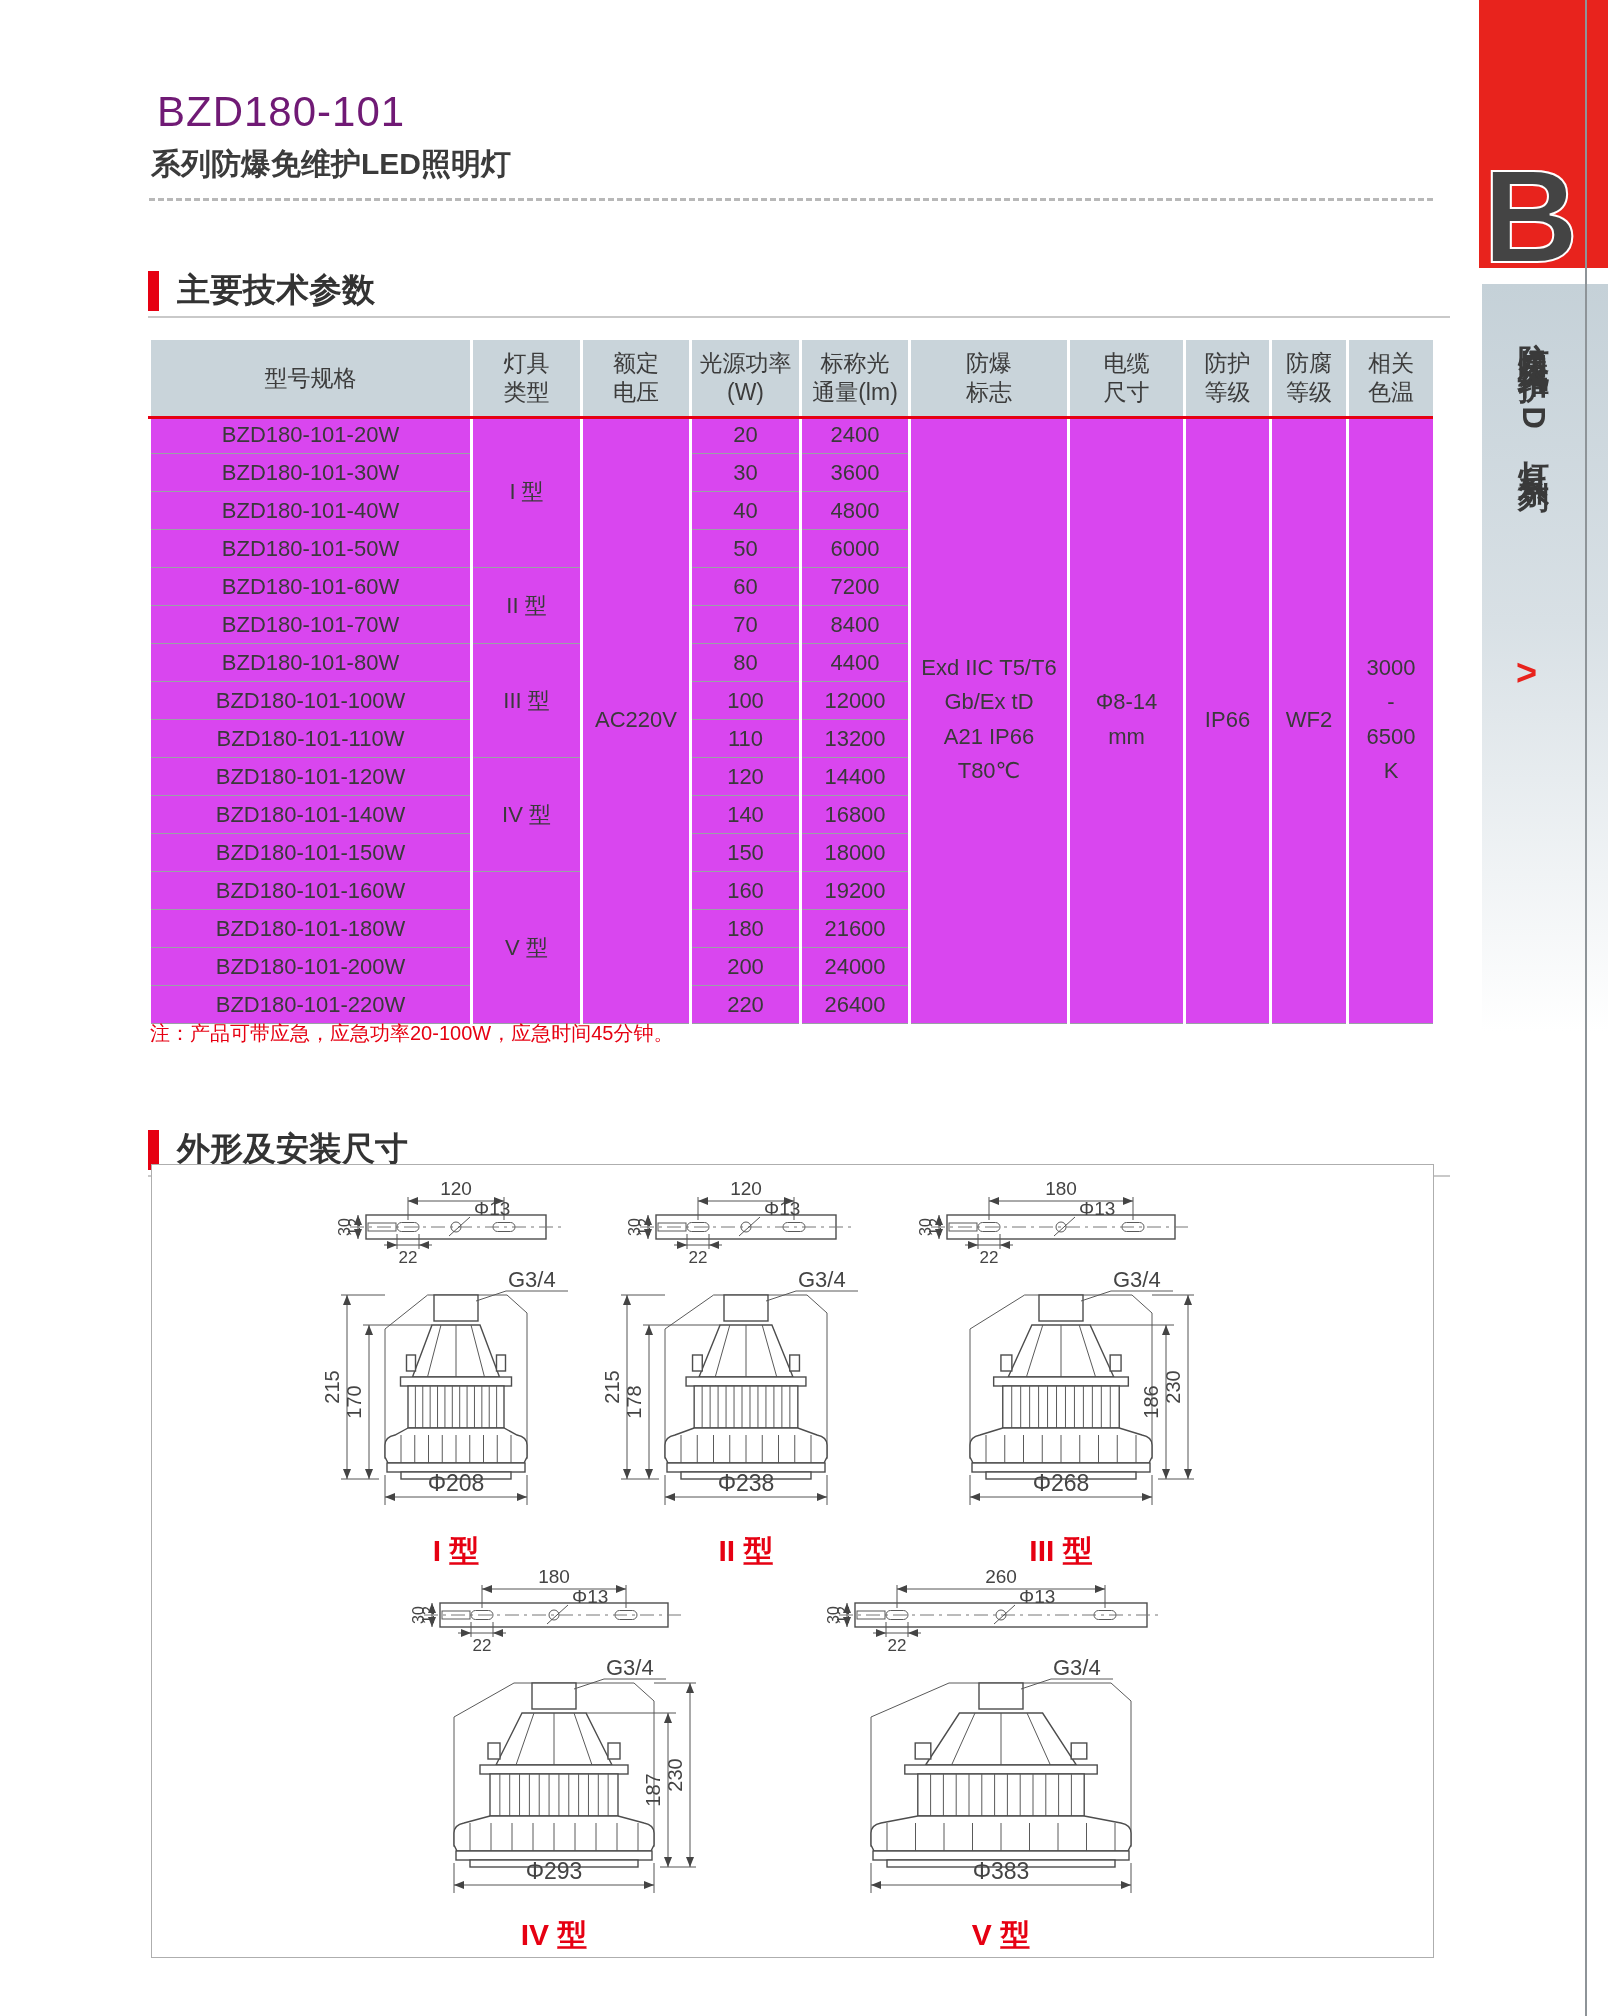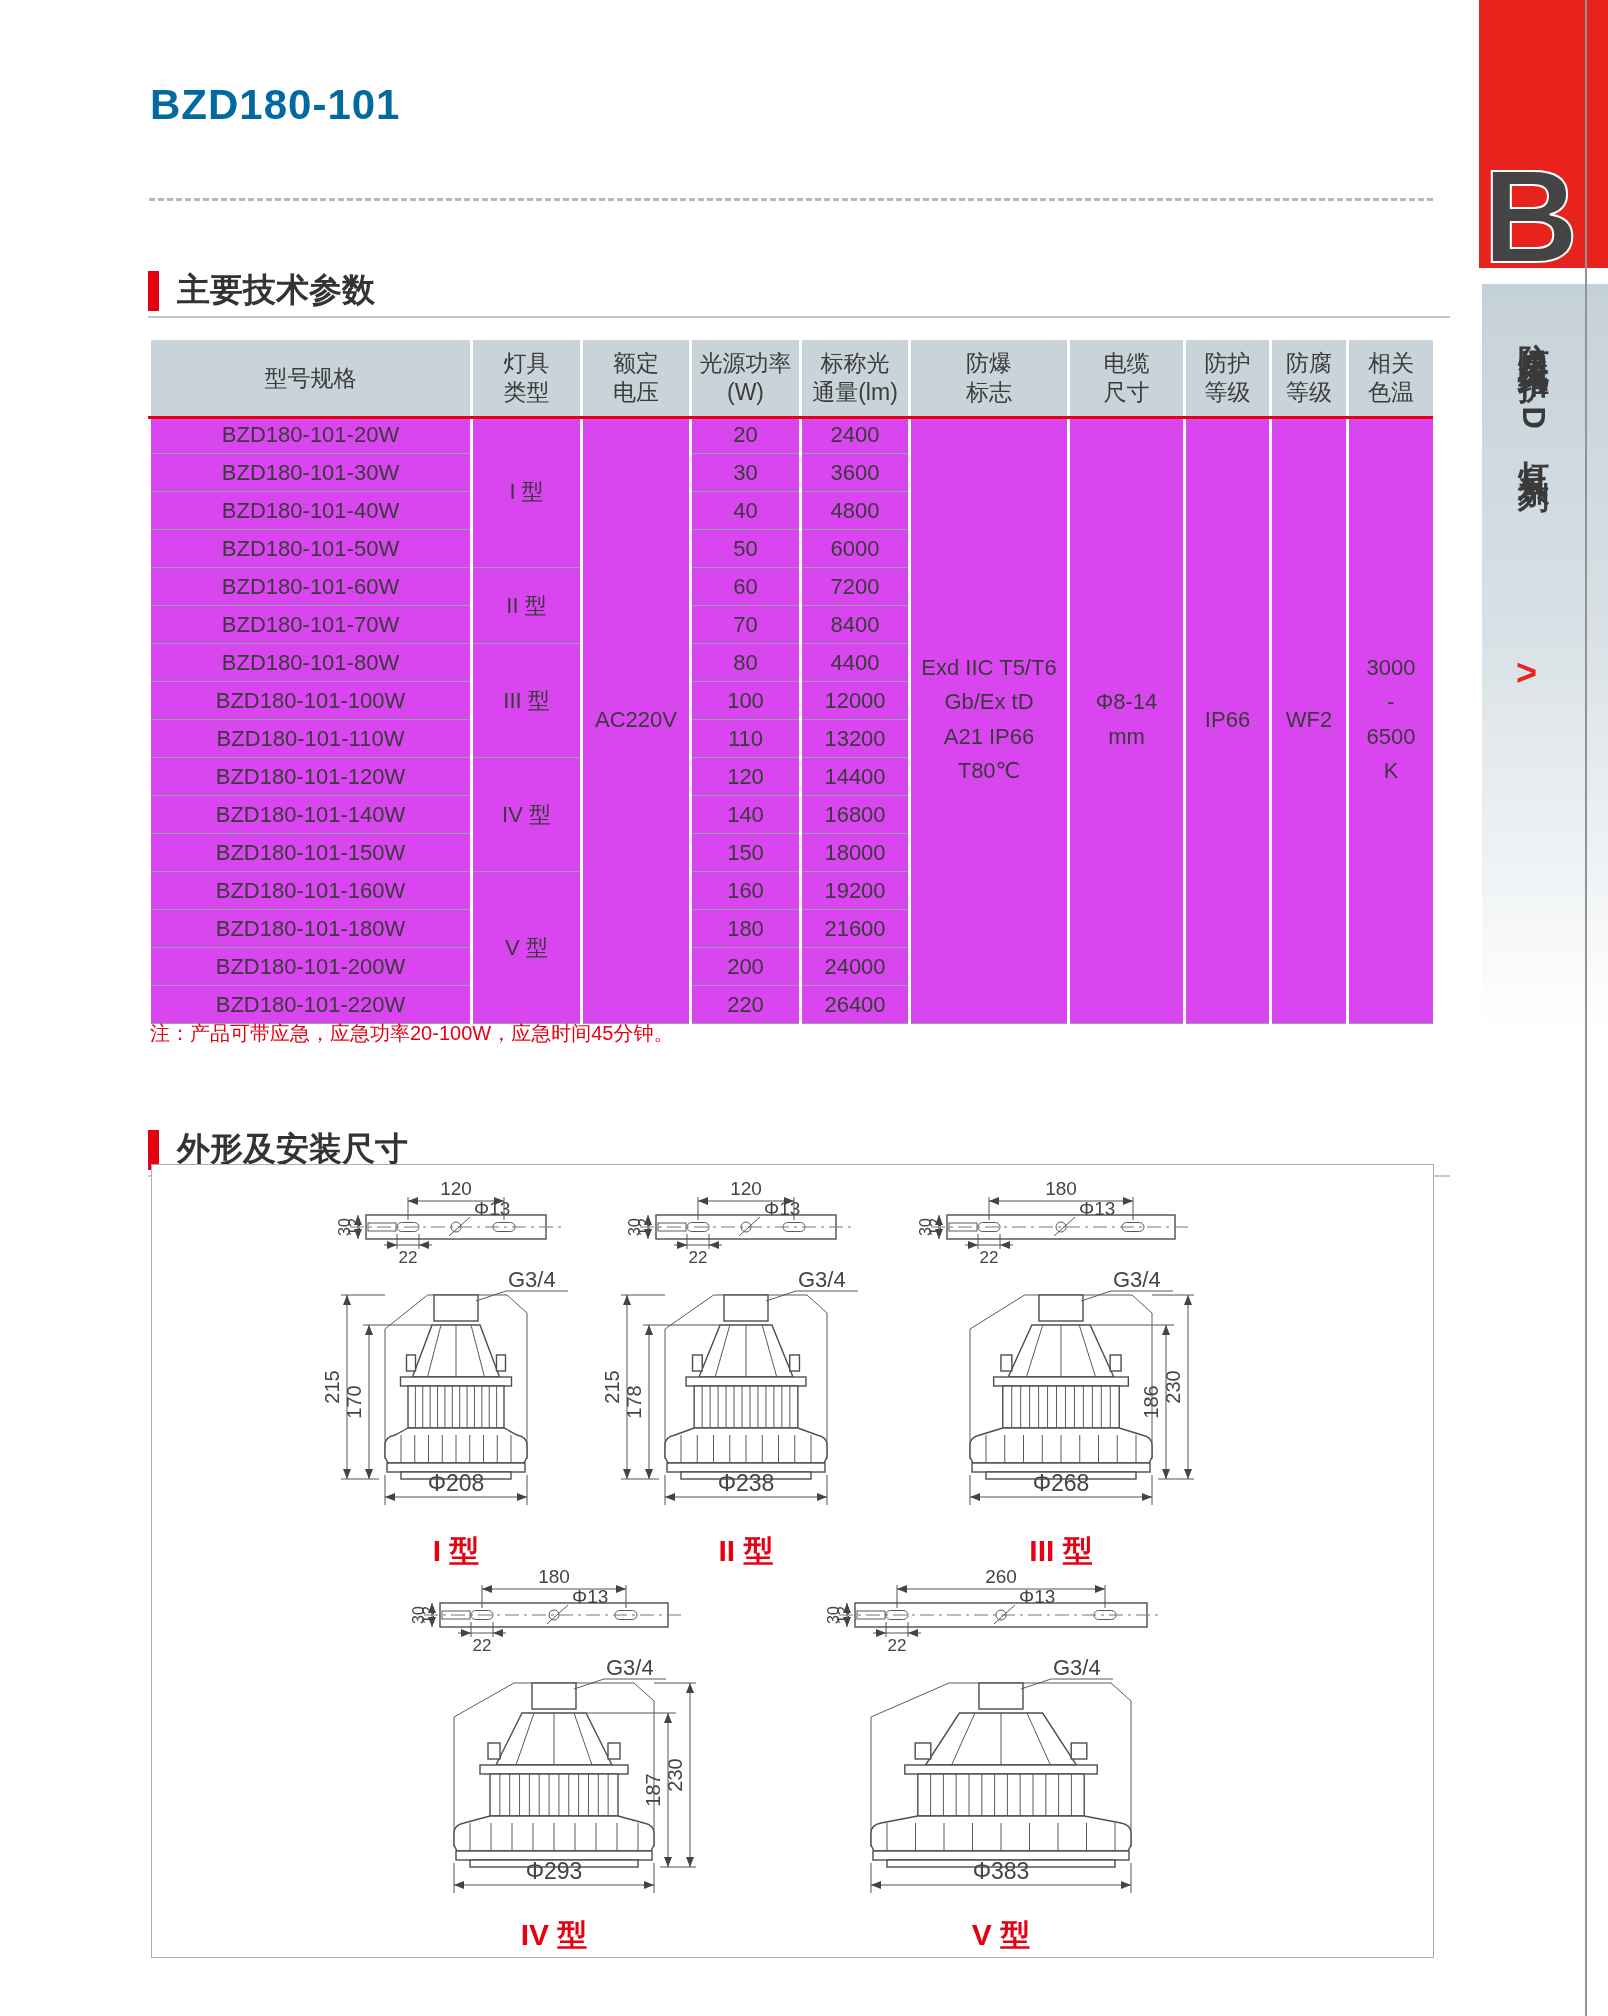--- a/index.html
+++ b/index.html
@@ -3,21 +3,21 @@
 <meta charset="utf-8">
 <style>
   html,body{margin:0;padding:0;}
   body{
     width:1608px;height:2016px;position:relative;background:#ffffff;
     font-family:"Liberation Sans","DejaVu Sans",sans-serif;color:#3c3c3c;
     overflow:hidden;
   }
   
   .title-block{position:absolute;left:149px;top:80px;}
-  .title-block h1{margin:1px;font-size:42px;font-weight:bold;color:#0369a1;letter-spacing:1px;}
+  .title-block h1{margin:8px;font-size:42px;font-weight:normal;color:#701a75;letter-spacing:1px;}
   .title-block h2{margin:4px 0 0 2px;font-size:30px;font-weight:bold;color:#3b3b3b;}
   .dash-line{position:absolute;left:149px;top:198px;width:1284px;border-top:3px dashed #b8b8b8;}
   
   .sec{position:absolute;left:148px;height:46px;text-align:right;}
   .sec .bar{display:inline-block;vertical-align:middle;width:11px;height:40px;background:#e60012;margin-right:18px;}
   .sec .sec-label{display:inline-block;vertical-align:middle;font-size:33px;font-weight:bold;color:#333;}
   .sec .rule{position:absolute;left:0;top:48px;width:1302px;height:2px;background:#c9c9c9;}
   #sec-params{top:268px;}
   #sec-dims{top:1086px;margin-top:41px;}
   
@@ -55,20 +55,21 @@
   .side-text{position:absolute;left:1512px;top:318px;writing-mode:vertical-rl;
     font-size:31px;color:#3a3a3a;letter-spacing:7px;font-weight:bold;}
   .side-chevron{position:absolute;left:1516px;top:652px;font-size:36px;font-weight:bold;color:#e8231d;}
   .vline{position:absolute;left:1585px;top:0;width:2px;height:2016px;background:#8e9498;}
 </style>
 </head>
 <body>
 
 <div class="title-block">
   <h1>BZD180-101</h1>
+  <h2>系列防爆免维护LED照明灯</h2>
 </div>
 <div class="dash-line"></div>
 
 <div class="sec" id="sec-params">
   <span class="bar"></span><span class="sec-label">主要技术参数</span>
   <div class="rule"></div>
 </div>
 
 <div class="table-wrap">
   <table class="spec">

